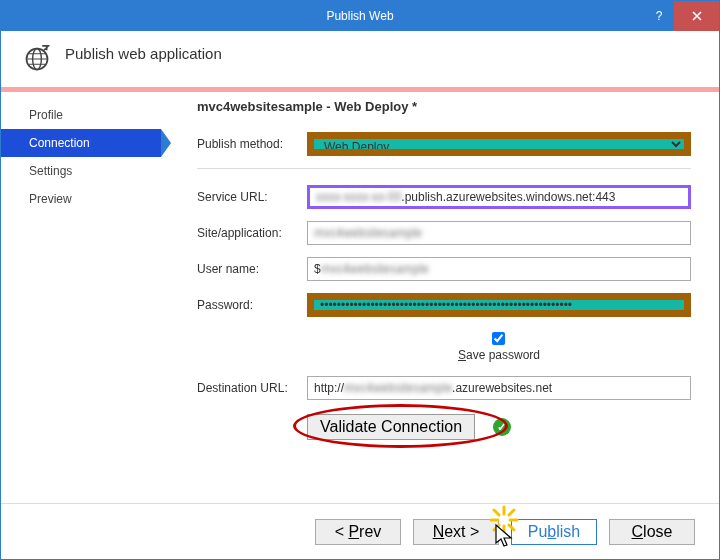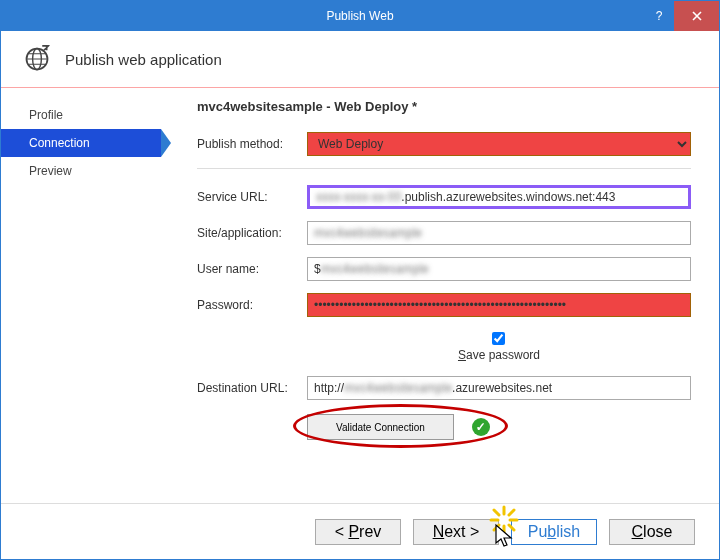--- a/index.html
+++ b/index.html
@@ -3,47 +3,47 @@
 <meta charset="utf-8">
 <style>
   * { box-sizing: border-box; font-family: "Segoe UI", Tahoma, sans-serif; }
   body { margin: 0; background: #fff; }
   .frame { width: 720px; height: 560px; border: 1px solid #2e7cd1; background: #fff; position: relative; }
   .titlebar { height: 30px; background: #2e7cd1; color: #fff; display: flex; align-items: center; justify-content: center; position: relative; font-size: 12px; }
   .title-buttons { position: absolute; right: 0; top: 0; display: flex; height: 100%; }
   .tbtn { width: 30px; height: 100%; display: flex; align-items: center; justify-content: center; font-size: 12px; color: #fff; }
   .tbtn.help { background: transparent; }
   .tbtn.close { background: #c75050; width: 45px; }
-  .header { display: flex; align-items: center; padding: 14px 20px 14px 22px; border-bottom: 1px solid #fca5a5; }
+  .header { display: flex; padding: 14px 20px 14px 22px; border-bottom: 5px solid #fca5a5; }
   .globe-icon { width: 28px; height: 28px; margin-right: 14px; }
   .header-title { font-size: 15px; color: #333; }
   .body { display: flex; position: absolute; top: 84px; bottom: 56px; left: 0; right: 0; }
   .sidebar { width: 160px; padding: 16px 0 0 0; }
   .nav-item { font-size: 12px; color: #444; padding: 7px 0 7px 28px; cursor: pointer; }
   .nav-item.active { background: #1d4ed8; color: #fff; position: relative; }
   .nav-item.active::after {
     content: ""; position: absolute; right: -10px; top: 0; width: 0; height: 0;
     border-top: 14px solid transparent; border-bottom: 14px solid transparent; border-left: 10px solid #2e7cd1;
   }
   .content { flex: 1; padding: 14px 28px 0 36px; font-size: 12px; color: #333; }
   .profile-title { font-weight: bold; font-size: 13px; margin-bottom: 18px; }
   .row { display: flex; align-items: center; margin-bottom: 12px; }
   .row label.fld { width: 110px; text-align: left; color: #333; }
   .row .control { flex: 1; }
   select, input[type=text], input[type=password] {
-    width: 100%; height: 24px; border: 1px solid #a16207; background: #ef4444;
+    width: 100%; height: 24px; border: 7px solid #a16207; background: #14b8a6;
     padding: 0 6px; font-size: 12px; color: #333;
   }
   select { height: 24px; }
   .divider { border: none; border-top: 1px solid #ddd; margin: 6px 0 16px 0; }
   .checkbox-row { margin-left: 110px; display: flex; align-items: center; font-size: 12px; flex-direction: column; }
   .checkbox-row input { margin-right: 6px; }
   .checkbox-row .underline { text-decoration: underline; }
   .validate-wrap { margin: 14px 0 0 110px; display: flex; align-items: center; position: relative; }
-  .validate-btn { height: 26px; padding: 0 28px; background: #eee; border: 1px solid #999; font-size: 10px; cursor: pointer; }
+  .validate-btn { height: 26px; padding: 0 12px; background: #eee; border: 1px solid #999; font-size: 16px; cursor: pointer; }
   .checkmark { width: 18px; height: 18px; background: #2fa52f; border-radius: 50%; margin-left: 18px; display: flex; align-items: center; justify-content: center; color: #fff; font-size: 12px; font-weight: bold; }
   .highlight-ring { position: absolute; left: -14px; top: -10px; width: 215px; height: 44px; border: 3px solid #c40000; border-radius: 50%/50%; pointer-events: none; }
   .footer { position: absolute; bottom: 0; left: 0; right: 0; height: 56px; border-top: 1px solid #ddd; display: flex; align-items: center; justify-content: flex-end; padding: 0 24px; gap: 12px; }
   .btn { width: 86px; height: 26px; border: 1px solid #aaa; background: #eee; font-size: 16px; cursor: pointer; }
   .btn.primary { border: 1px solid #2e7cd1; color: #2e7cd1; background: #fff; }
   .btn .u { text-decoration: underline; }
   .cursor { position: absolute; bottom: 10px; left: 493px; pointer-events: none; }
   .sparkle { position: absolute; bottom: 24px; left: 488px; pointer-events: none; }
   .blur { color: transparent; text-shadow: 0 0 5px rgba(80,80,80,0.8); user-select: none; }
 </style>
@@ -71,20 +71,21 @@
       <path d="M4 16 H28 M6 10 H26 M6 22 H26" stroke="#444" stroke-width="1.4" fill="none"></path>
       <path d="M24 6 L30 0 M27 6 L27 1 L22 1" stroke="#444" stroke-width="2" fill="none"></path>
     </svg>
     <div class="header-title">Publish web application</div>
   </div>
 
   <div class="body">
     <div class="sidebar">
       <div class="nav-item">Profile</div>
       <div class="nav-item active">Connection</div>
+      <div class="nav-item">Settings</div>
       <div class="nav-item">Preview</div>
     </div>
 
     <div class="content">
       <div class="profile-title">mvc4websitesample - Web Deploy *</div>
 
       <div class="row">
         <label class="fld">Publish method:</label>
         <div class="control">
           <select>

